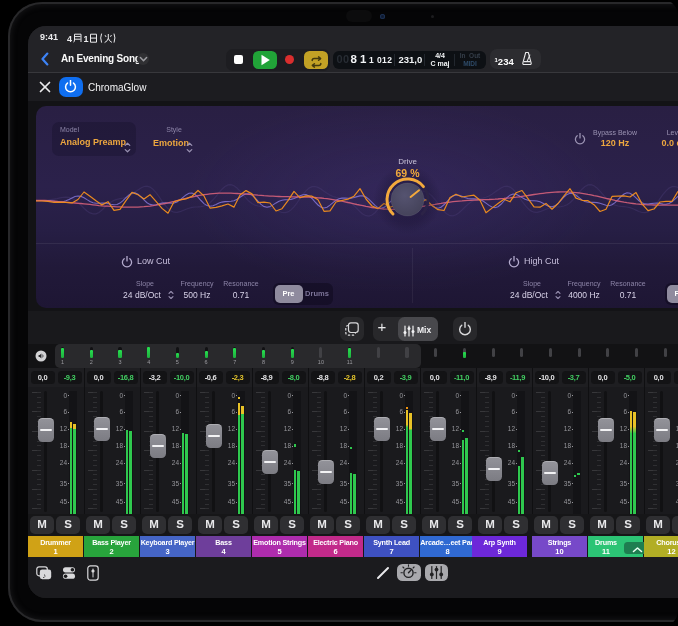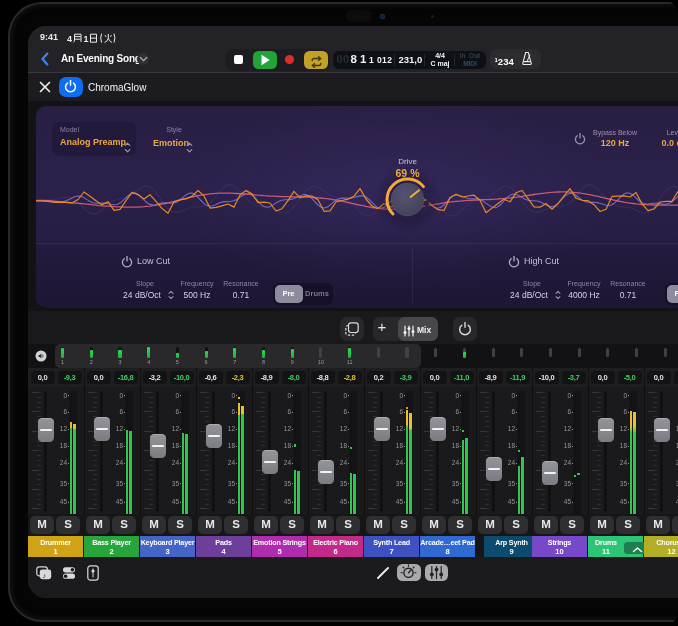--- a/index.html
+++ b/index.html
@@ -393,21 +393,21 @@
         <div style="position:absolute;left:235.5px;top:501.5px;width:2.5px;height:1px;background:#96969b"></div>
         <div style="position:absolute;left:237px;top:391px;width:7.5px;height:122.5px;background:#131316"></div>
         <div style="position:absolute;left:237.5px;top:402.5px;width:2.8px;height:111.0px;background:linear-gradient(180deg,#e8c227 0.0% 10.4%,#2fc84e 10.4% 100.0%)"></div>
         <div style="position:absolute;left:241.2px;top:406px;width:2.8px;height:107.5px;background:linear-gradient(180deg,#e8c227 0.0% 7.4%,#2fc84e 7.4% 100.0%)"></div>
         <div style="position:absolute;left:237.5px;top:396.5px;width:2.8px;height:2.5px;background:#e8c227"></div>
         <div style="position:absolute;left:206px;top:423.5px;width:15.5px;height:24px;border-radius:4.5px;background:linear-gradient(180deg,#93939a,#7c7c83);box-shadow:inset 0 1px 0 rgba(255,255,255,.25)"></div>
         <div style="position:absolute;left:208px;top:434.5px;width:11.5px;height:2px;background:#f2f2f4;border-radius:1px"></div>
         <div class="msb" style="left:198px">M</div>
         <div class="msb" style="left:224px">S</div>
         <div class="trlab" style="left:196px;background:#6e3e9b">
-          <div class="l1">Pads</div>
+          <div class="l1">Bass</div>
           <div class="l2">4</div>
         </div>
         <div class="dbc" style="left:198.5px;color:#e4e4e6">-0,6</div>
         <div class="dbc" style="left:225.5px;color:#e3c42c">-2,3</div>
 <div style="position:absolute;left:251.5px;top:367.5px;width:1px;height:146px;background:#0f0f11"></div>
         <div style="position:absolute;left:256px;top:392px;width:9px;height:117px;background:repeating-linear-gradient(180deg,#37373a 0px,#37373a 1px,transparent 1px,transparent 19.4px)"></div>
         <div style="position:absolute;left:261px;top:392px;width:4px;height:117px;background:repeating-linear-gradient(180deg,#2f2f32 0px,#2f2f32 1px,transparent 1px,transparent 4.85px)"></div>
         <div style="position:absolute;left:268px;top:391px;width:3px;height:120.5px;background:#111113;border-radius:1.5px"></div>
         <div style="position:absolute;left:276px;top:391.5px;width:15px;height:8px;font-size:6.5px;line-height:8px;text-align:right;color:#96969b">0</div>
         <div style="position:absolute;left:291.5px;top:395.0px;width:2.5px;height:1px;background:#96969b"></div>
@@ -552,21 +552,21 @@
         <div style="position:absolute;left:500px;top:498px;width:15px;height:8px;font-size:6.5px;line-height:8px;text-align:right;color:#96969b">45</div>
         <div style="position:absolute;left:515.5px;top:501.5px;width:2.5px;height:1px;background:#96969b"></div>
         <div style="position:absolute;left:517px;top:391px;width:7.5px;height:122.5px;background:#131316"></div>
         <div style="position:absolute;left:517.5px;top:465.5px;width:2.8px;height:48.0px;background:linear-gradient(180deg,#2fc84e 0.0% 100.0%)"></div>
         <div style="position:absolute;left:521.2px;top:456.5px;width:2.8px;height:57.0px;background:linear-gradient(180deg,#2fc84e 0.0% 100.0%)"></div>
         <div style="position:absolute;left:517.5px;top:450px;width:2.8px;height:2px;background:#2fc84e"></div>
         <div style="position:absolute;left:486px;top:456.5px;width:15.5px;height:24px;border-radius:4.5px;background:linear-gradient(180deg,#93939a,#7c7c83);box-shadow:inset 0 1px 0 rgba(255,255,255,.25)"></div>
         <div style="position:absolute;left:488px;top:467.5px;width:11.5px;height:2px;background:#f2f2f4;border-radius:1px"></div>
         <div class="msb" style="left:478px">M</div>
         <div class="msb" style="left:504px">S</div>
-        <div class="trlab" style="left:484px;background:#0c4a6e">
+        <div class="trlab" style="left:472px;background:#6d28d9">
           <div class="l1">Arp Synth</div>
           <div class="l2">9</div>
         </div>
         <div class="dbc" style="left:478.5px;color:#e4e4e6">-8,9</div>
         <div class="dbc" style="left:505.5px;color:#42cf62">-11,9</div>
 <div style="position:absolute;left:531.5px;top:367.5px;width:1px;height:146px;background:#0f0f11"></div>
         <div style="position:absolute;left:536px;top:392px;width:9px;height:117px;background:repeating-linear-gradient(180deg,#37373a 0px,#37373a 1px,transparent 1px,transparent 19.4px)"></div>
         <div style="position:absolute;left:541px;top:392px;width:4px;height:117px;background:repeating-linear-gradient(180deg,#2f2f32 0px,#2f2f32 1px,transparent 1px,transparent 4.85px)"></div>
         <div style="position:absolute;left:548px;top:391px;width:3px;height:120.5px;background:#111113;border-radius:1.5px"></div>
         <div style="position:absolute;left:556px;top:391.5px;width:15px;height:8px;font-size:6.5px;line-height:8px;text-align:right;color:#96969b">0</div>

